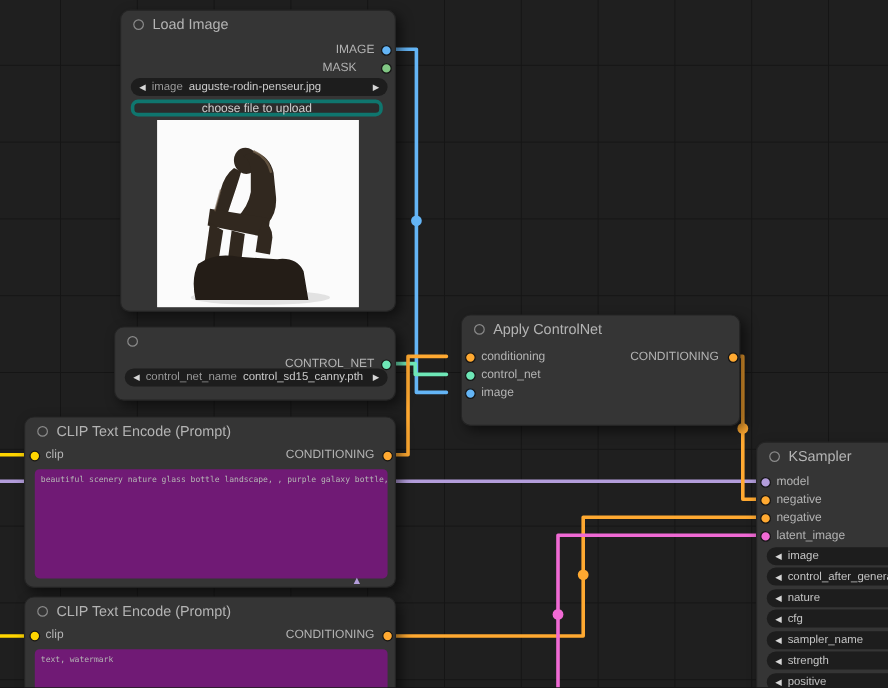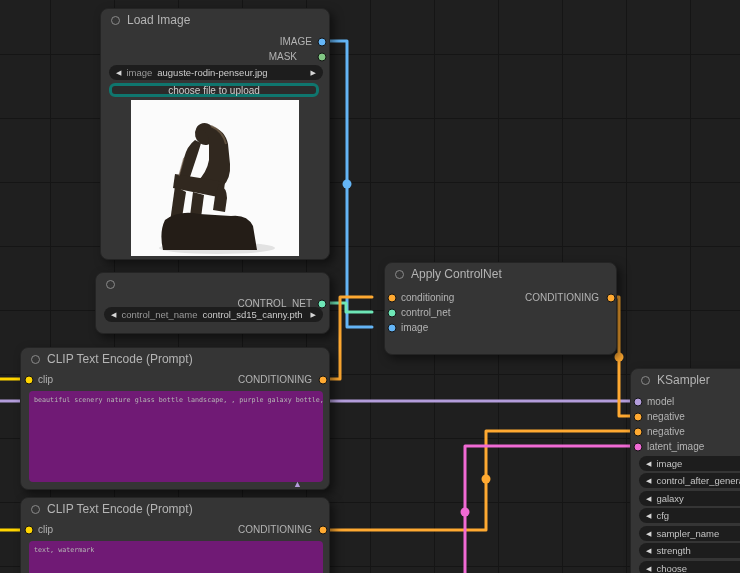--- a/index.html
+++ b/index.html
@@ -188,33 +188,33 @@
     <div class="pill" style="left:8px;top:87px;width:138px;">
       <span class="arrow">◀</span>
       <span class="pname">image</span>
     </div>
     <div class="pill" style="left:8px;top:104px;width:138px;">
       <span class="arrow">◀</span>
       <span class="pname">control_after_generate</span>
     </div>
     <div class="pill" style="left:8px;top:122px;width:138px;">
       <span class="arrow">◀</span>
-      <span class="pname">galaxy</span>
+      <span class="pname">nature</span>
     </div>
     <div class="pill" style="left:8px;top:139px;width:138px;">
       <span class="arrow">◀</span>
       <span class="pname">cfg</span>
     </div>
     <div class="pill" style="left:8px;top:157px;width:138px;">
       <span class="arrow">◀</span>
       <span class="pname">sampler_name</span>
     </div>
     <div class="pill" style="left:8px;top:174px;width:138px;">
       <span class="arrow">◀</span>
       <span class="pname">strength</span>
     </div>
     <div class="pill" style="left:8px;top:192px;width:138px;">
       <span class="arrow">◀</span>
-      <span class="pname">choose</span>
+      <span class="pname">positive</span>
     </div>
   </div>
 
 </div>
 
 </body></html>

